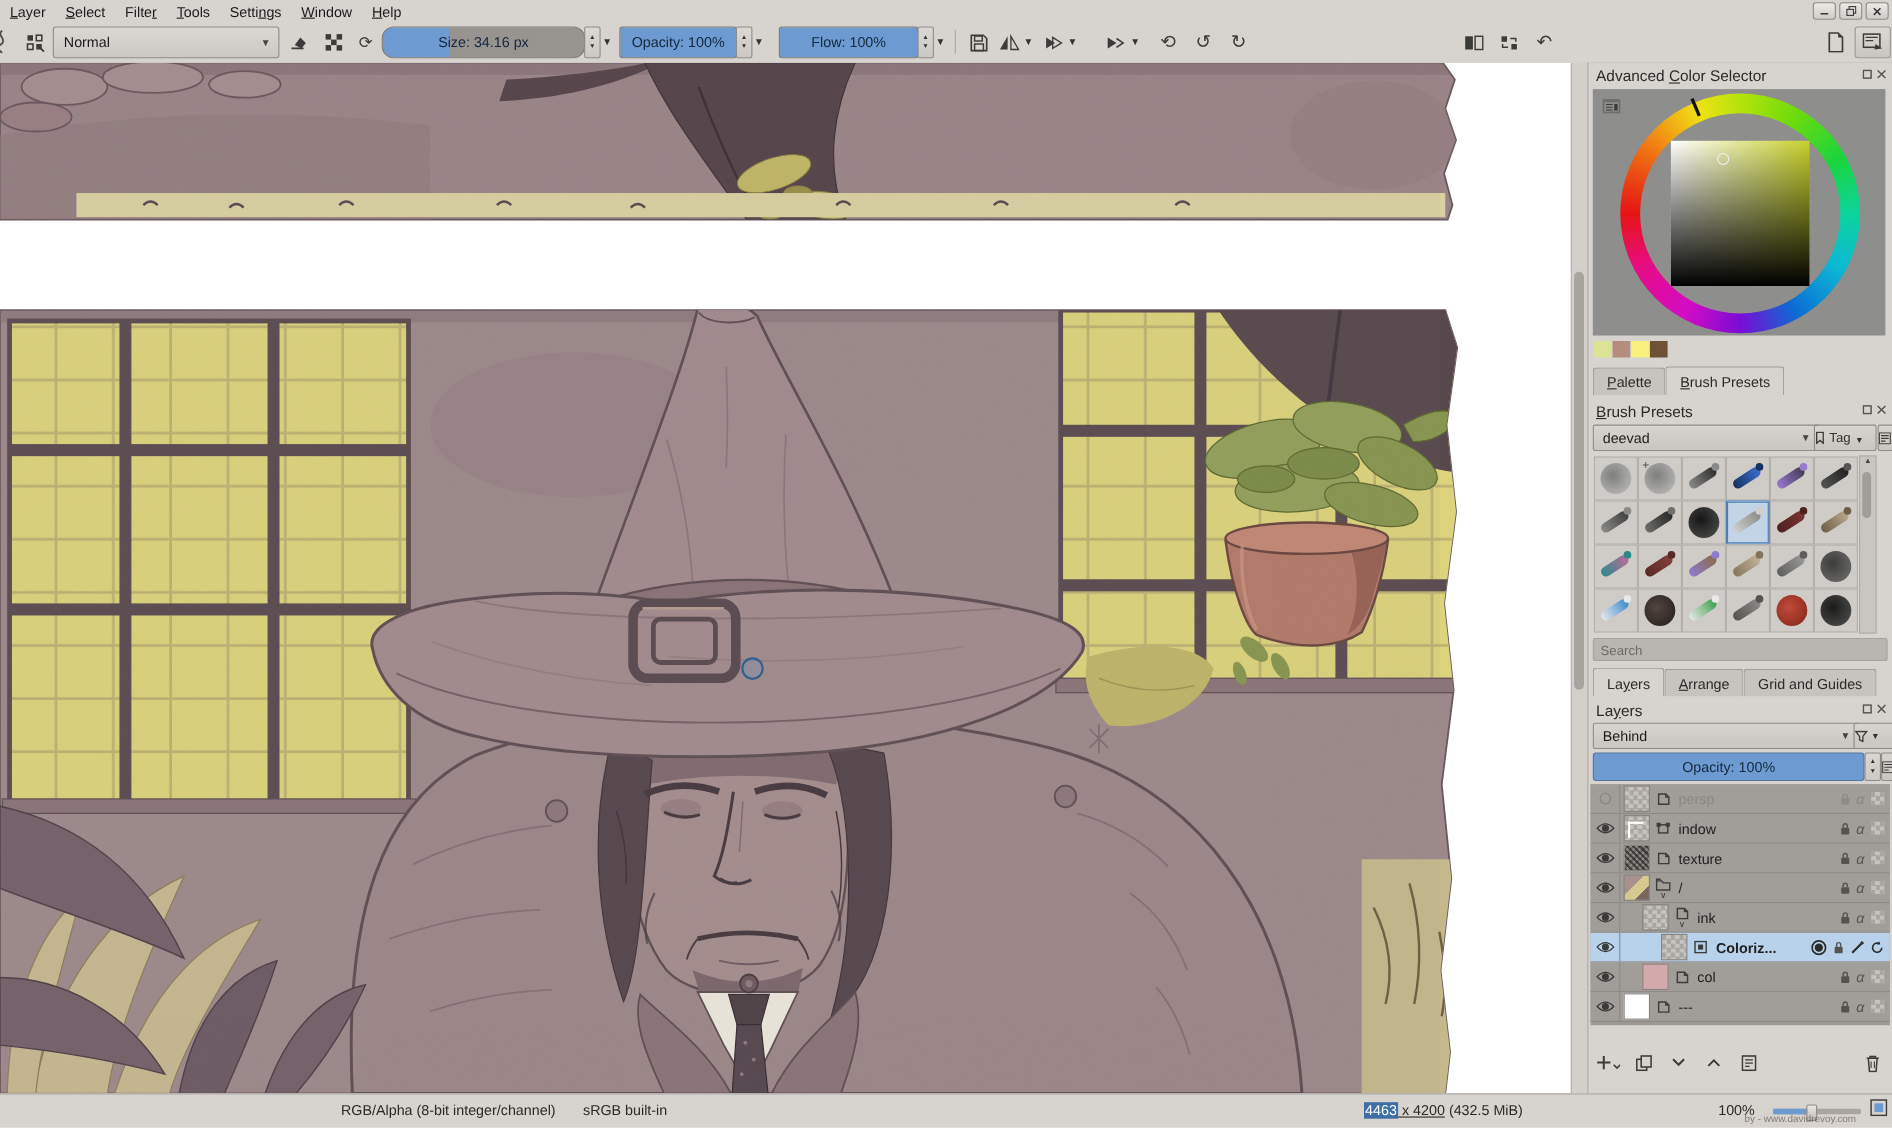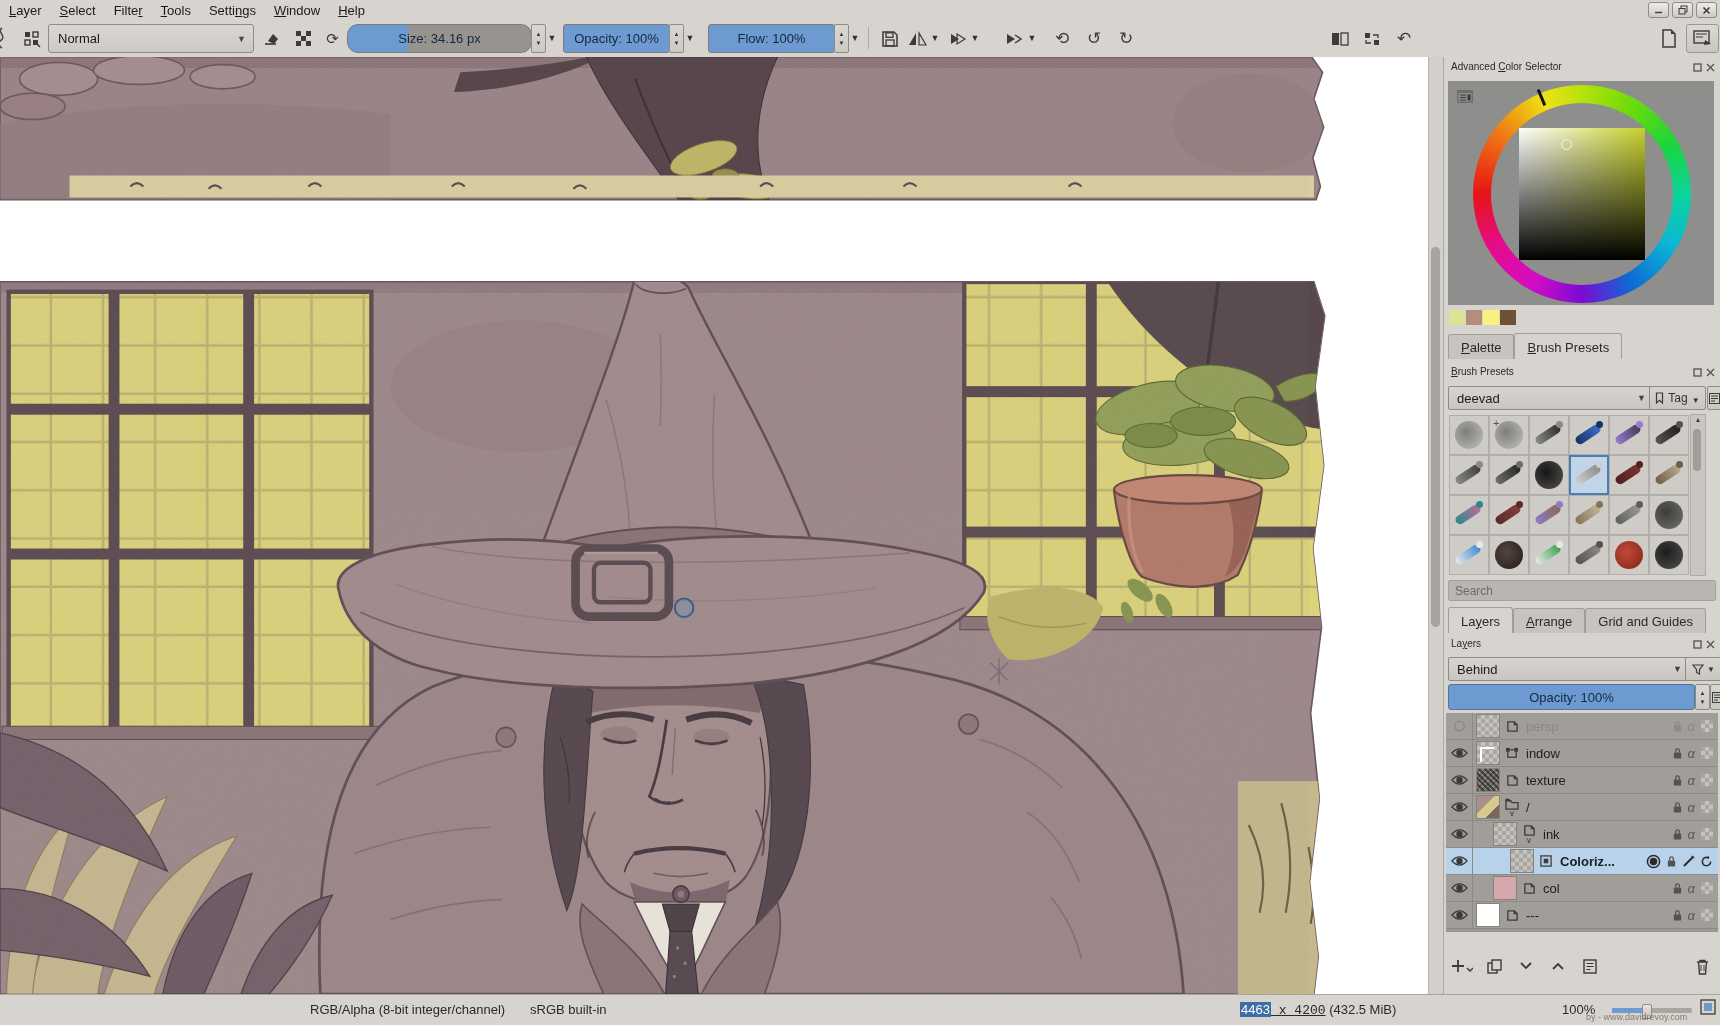--- a/index.html
+++ b/index.html
@@ -32,21 +32,21 @@
   .glyph{font-size:17px;color:#3b3b39;}
 
   
   #canvas{left:0;top:57px;width:1443px;height:937px;background:#ffffff;overflow:hidden;}
   #artwork{position:absolute;left:0;top:0;width:1429px;height:937px;}
   #vscroll{position:absolute;right:0;top:0;width:14px;height:937px;background:#d3cfcb;border-left:1px solid #b5b1ad;}
   #vscroll .thumb{position:absolute;left:2px;width:9px;top:190px;height:380px;background:#a7a39f;border-radius:5px;}
 
   
   #dockers{left:1443px;top:57px;width:277px;height:937px;background:#d7d3cf;border-left:1px solid #aba7a3;}
-  .dk-title{position:absolute;font-size:10px;color:#2a2a28;text-align:center;}
+  .dk-title{position:absolute;font-size:14px;color:#2a2a28;text-align:center;}
   .mini-ic{position:absolute;display:flex;gap:4px;}
   .mini-ic svg{display:block;}
 
   #colorbox{left:4px;top:24px;width:266px;height:224px;background:#8e8e8c;}
   #wheel{position:absolute;left:25px;top:4px;width:218px;height:218px;border-radius:50%;
     background:conic-gradient(#b5e30b 0deg,#6edb0b 29deg,#1bd43d 61deg,#0cd49c 90deg,#0cb8d4 119deg,
       #0c6bd4 151deg,#7a0cd4 180deg,#d40cc4 209deg,#e60c86 241deg,#e61414 270deg,#f07814 306deg,#f0e114 338deg,#b5e30b 360deg);}
   #wheel-hole{position:absolute;left:43px;top:22px;width:182px;height:182px;border-radius:50%;background:#8e8e8c;}
   #sv-square{position:absolute;left:71px;top:47px;width:126px;height:132px;
     background:linear-gradient(to bottom,rgba(0,0,0,0),#000),linear-gradient(to right,#fff,#c7d02c);}
@@ -59,21 +59,21 @@
 
   .tabbar{position:absolute;display:flex;align-items:flex-end;font-size:13px;}
   .tab{border:1px solid #a19d99;border-bottom:none;border-radius:3px 3px 0 0;background:#c7c3bf;
        padding:5px 12px 4px 12px;color:#2a2a28;}
   .tab.active{background:#d7d3cf;padding-top:6px;position:relative;}
 
   .combo{position:absolute;border:1px solid #8f8b87;border-radius:2px;font-size:13px;
          background:linear-gradient(#d8d4d0,#c9c5c1);display:flex;align-items:center;padding-left:8px;}
   .combo .caret{position:absolute;right:7px;font-size:9px;color:#444;}
   .sbtn{position:absolute;border:1px solid #8f8b87;border-radius:2px;background:linear-gradient(#d8d4d0,#c9c5c1);
-        display:flex;align-items:center;justify-content:center;font-size:12px;color:#333;}
+        display:flex;align-items:center;font-size:12px;color:#333;}
 
   #brush-grid{left:4px;top:357px;width:240px;height:160px;display:grid;
               grid-template-columns:repeat(6,40px);grid-auto-rows:40px;}
   .bcell{width:38px;height:38px;margin:1px;background:#cfccc8;border:1px solid #b2aeaa;position:relative;overflow:hidden;}
   .bcell.sel{border:1px solid #4a7fb5;box-shadow:inset 0 0 0 1px #4a7fb5;background:#c3d4e6;}
   .bstroke{position:absolute;left:4px;top:14px;width:28px;height:9px;border-radius:5px;transform:rotate(-33deg);}
   .bdot{position:absolute;right:5px;top:5px;width:7px;height:7px;border-radius:50%;}
   .bblob{position:absolute;left:5px;top:5px;width:28px;height:28px;border-radius:50%;}
   .bplus{position:absolute;left:3px;top:1px;font-size:11px;color:#555;}
   #bg-scroll{left:246px;top:357px;width:14px;height:160px;background:#c9c5c1;border:1px solid #aeaaa6;}
@@ -105,21 +105,21 @@
   .lbtn{width:28px;height:24px;display:flex;align-items:center;justify-content:center;}
 
   
   #l-opacity{left:4px;top:627px;width:245px;height:24px;border:1px solid #54769c;border-radius:3px;
              background:#6d9ad0;color:#14283f;font-size:13px;display:flex;align-items:center;justify-content:center;}
 
   
   #statusbar{left:0;top:994px;width:1720px;height:31px;background:#d7d3cf;border-top:1px solid #a9a5a1;font-size:13px;color:#2a2a28;}
   #statusbar .seg{position:absolute;top:7px;}
   #sz-sel{background:#3d6ea5;color:#fff;padding:0 1px;}
-  #sz-rest{text-decoration:underline;font-family:Liberation Mono, monospace;}
+  #sz-rest{text-decoration:underline;}
   #zoom-slider{position:absolute;left:1612px;top:13px;width:80px;height:5px;background:#a9a5a1;border-radius:2px;}
   #zoom-slider .fill{position:absolute;left:0;top:0;height:5px;width:34px;background:#6d9ad0;}
   #zoom-slider .handle{position:absolute;left:30px;top:-4px;width:8px;height:13px;background:linear-gradient(#e8e5e2,#c4c0bc);border:1px solid #8f8b87;border-radius:2px;}
   #watermark{position:absolute;left:1586px;top:1012px;font-size:9px;color:rgba(82,70,60,0.62);}
 </style>
 </head>
 <body>
 
 <div id="menubar" class="abs">
   <span id="menu-items"><span class="menu-item"><u>L</u>ayer</span><span class="menu-item"><u>S</u>elect</span><span class="menu-item">Filte<u>r</u></span><span class="menu-item"><u>T</u>ools</span><span class="menu-item">Setti<u>n</u>gs</span><span class="menu-item"><u>W</u>indow</span><span class="menu-item"><u>H</u>elp</span></span>

